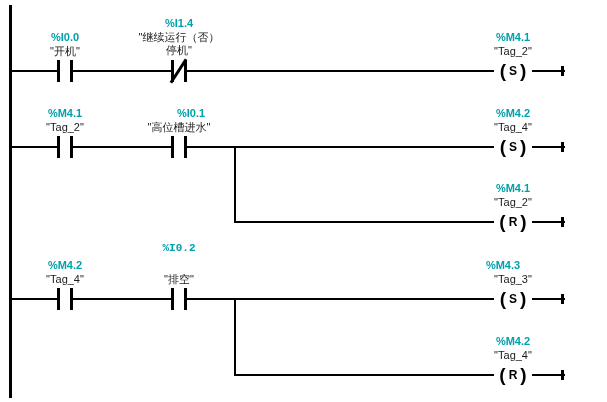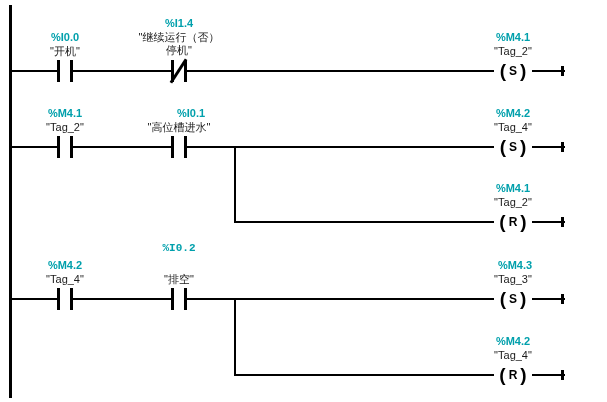--- a/index.html
+++ b/index.html
@@ -112,21 +112,21 @@
 
     <div class="addr" style="left:109px; top:242px;font-family:Liberation Mono, monospace;">%I0.2</div>
     <div class="name" style="left:109px; top:273px;">"排空"</div>
     <div class="contact" style="left:171px; top:288px;">
       <div class="bar l"></div>
       <div class="bar r"></div>
     </div>
 
     <div class="wirev" style="left:234px; top:298px; height:78px;"></div>
 
-    <div class="addr" style="left:445px; top:259px;">%M4.3</div>
+    <div class="addr" style="left:433px; top:259px;">%M4.3</div>
     <div class="name" style="left:443px; top:273px;">"Tag_3"</div>
     <div class="coil" style="left:494px; top:287px;">
       <span class="paren">(</span>
       <span class="letter">S</span>
       <span class="paren">)</span>
     </div>
     <div class="tick" style="left:561px; top:294px;"></div>
 
     <div class="wireh" style="left:234px; top:374px; width:331px;"></div>
     <div class="addr" style="left:443px; top:335px;">%M4.2</div>

